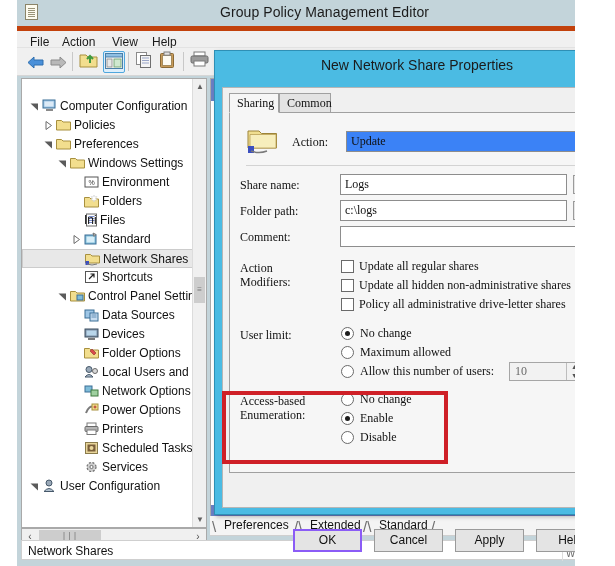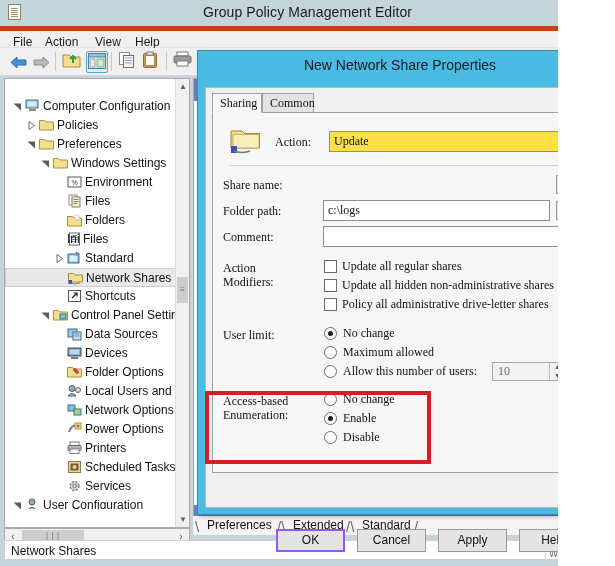--- a/index.html
+++ b/index.html
@@ -10,20 +10,21 @@
     font-family: "Liberation Sans", sans-serif;
     font-size: 11px;
     color: #111;
     background: #fff;
   }
   #app {
     position: relative;
     width: 558px; height: 566px;
     background: #c3d4da;
     overflow: hidden;
+    margin-left: 17px;
   }
 
   
   #mmc-window {
     position: absolute; left: 0; top: 0;
     width: 615px; height: 566px;
     background: #c3d4da;
   }
   #mmc-titlebar {
     position: absolute; left: 0; top: 0;
@@ -296,21 +297,21 @@
     background: #fff;
     border: 1px solid #8d8d8d;
     font-size: 12px; color: #111;
     padding: 2px 4px;
     line-height: 15px;
     white-space: nowrap;
     overflow: hidden;
   }
   .combo {
     position: absolute;
-    background: #fde047;
+    background: #3b82f6;
     border: 1px solid #8d8d8d;
     font-size: 12px; color: #111;
     line-height: 18px;
     padding-left: 4px;
   }
   .combo-arrow {
     position: absolute; right: 5px; top: 7px;
     width: 9px; height: 6px;
   }
   .hr {
@@ -518,28 +519,20 @@
                 <path d="M0.5 2.5h5l1.5 1.5h7.5v8H0.5z" fill="#f2de8e" stroke="#a8903e"></path>
               </svg></span>
             <span class="tlabel" style="left: 66px;">Windows Settings</span>
           </div>
           <div class="tnode">
             <span class="ticon" style="left: 62px;"><svg width="15" height="14" viewBox="0 0 15 14">
                 <rect x="1" y="2" width="13" height="10" fill="#fff" stroke="#555"></rect>
                 <text x="7.5" y="9.5" font-size="7" text-anchor="middle" fill="#333" font-family="sans-serif">%</text>
               </svg></span>
             <span class="tlabel" style="left: 80px;">Environment</span>
-          </div>
-          <div class="tnode">
-            <span class="ticon" style="left: 62px;"><svg width="15" height="14" viewBox="0 0 15 14">
-                <rect x="2" y="1" width="8" height="10" fill="#fff" stroke="#8a8a8a"></rect>
-                <rect x="5" y="3" width="8" height="10" fill="#f6f2e2" stroke="#8a7b4b"></rect>
-                <path d="M6.5 5.5h5M6.5 7.5h5M6.5 9.5h4" stroke="#b04040" stroke-width="0.8"></path>
-              </svg></span>
-            <span class="tlabel" style="left: 80px;">Files</span>
           </div>
           <div class="tnode">
             <span class="ticon" style="left: 62px;"><svg width="15" height="14" viewBox="0 0 15 14">
                 <path d="M0.5 3.5h5l1.5 1.5h7.5v8H0.5z" fill="#f2de8e" stroke="#a8903e"></path>
                 <path d="M10 1 l1 2 l2 -0.5 l-1.5 2 l1.5 1.5 l-2.2 0 l-0.8 2 l-0.8 -2 l-2.2 0 l1.5-1.5 l-1.5-2 l2 0.5z" fill="#fff" stroke="#c8c8c8" stroke-width="0.5"></path>
               </svg></span>
             <span class="tlabel" style="left: 80px;">Folders</span>
           </div>
           <div class="tnode">
             <span class="ticon" style="left: 62px;"><svg width="15" height="14" viewBox="0 0 15 14">
@@ -722,20 +715,21 @@
         <div class="lbl" style="left:62px; top:22px">Action:</div>
         <div class="combo" style="left:116px; top:18px; width:252px; height:21px">Update</div>
         <div class="combo-arrow" style="left:355px; top:25px">
           <svg width="10" height="7" viewBox="0 0 10 7">
               <path d="M1 1 L5 5 L9 1" stroke="#333" stroke-width="1.4" fill="none"></path>
             </svg>
         </div>
         <div class="hr" style="left:16px; top:52px; width:352px"></div>
 
         <div class="lbl" style="left:10px; top:65px">Share name:</div>
+        <div class="tbox" style="left:110px; top:61px; width:227px; height:21px">Logs</div>
         <div class="btn-dots" style="left:343px; top:62px">...</div>
 
         <div class="lbl" style="left:10px; top:91px">Folder path:</div>
         <div class="tbox" style="left:110px; top:87px; width:227px; height:21px">c:\logs</div>
         <div class="btn-dots" style="left:343px; top:88px">...</div>
 
         <div class="lbl" style="left:10px; top:117px">Comment:</div>
         <div class="tbox" style="left:110px; top:113px; width:258px; height:21px"></div>
 
         <div class="lbl" style="left:10px; top:148px">Action</div>

